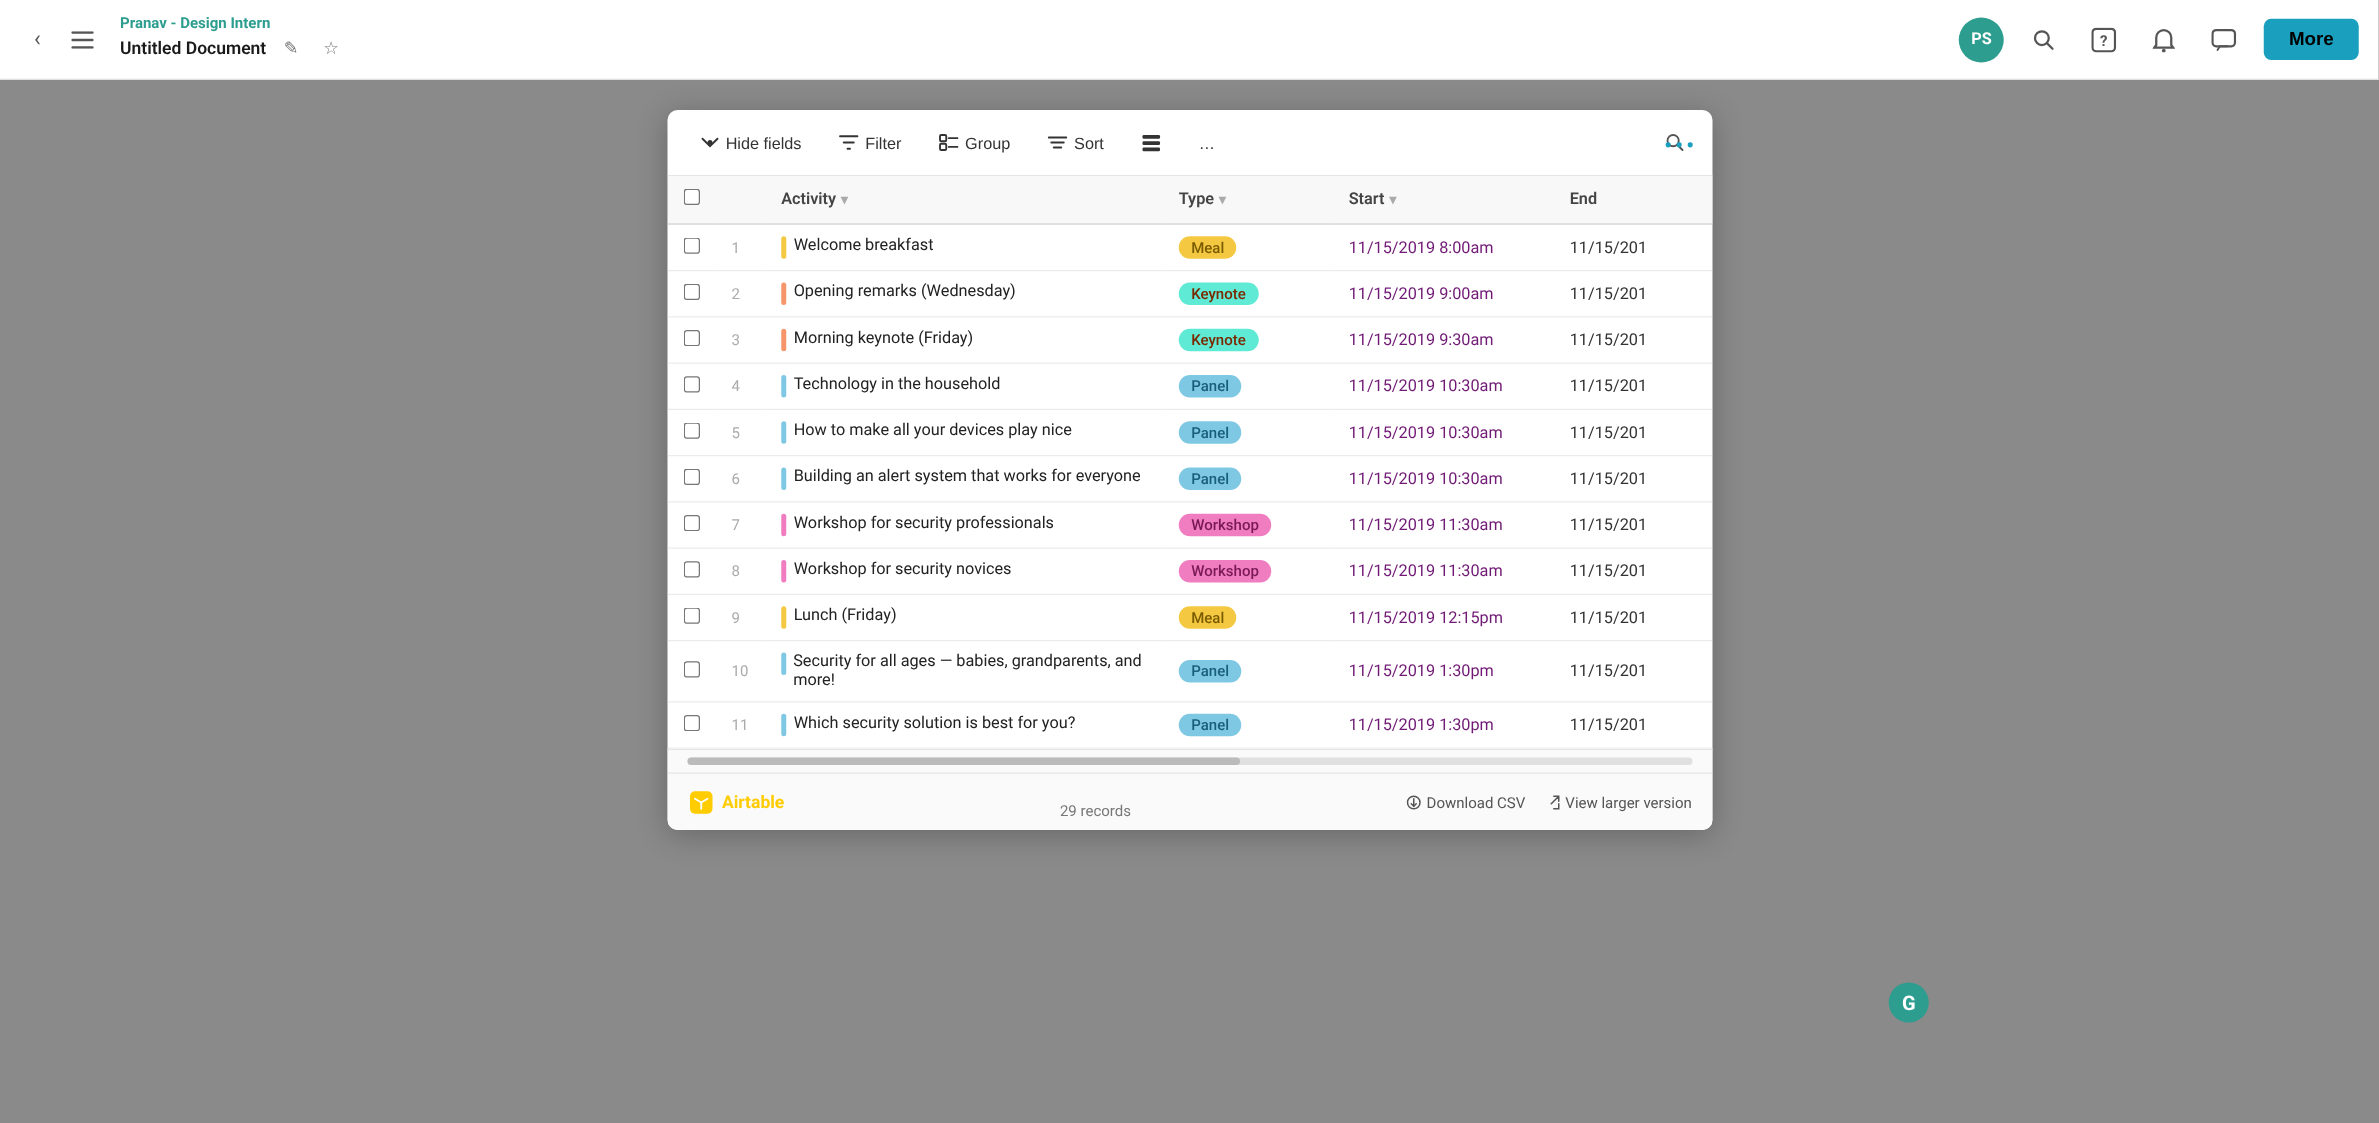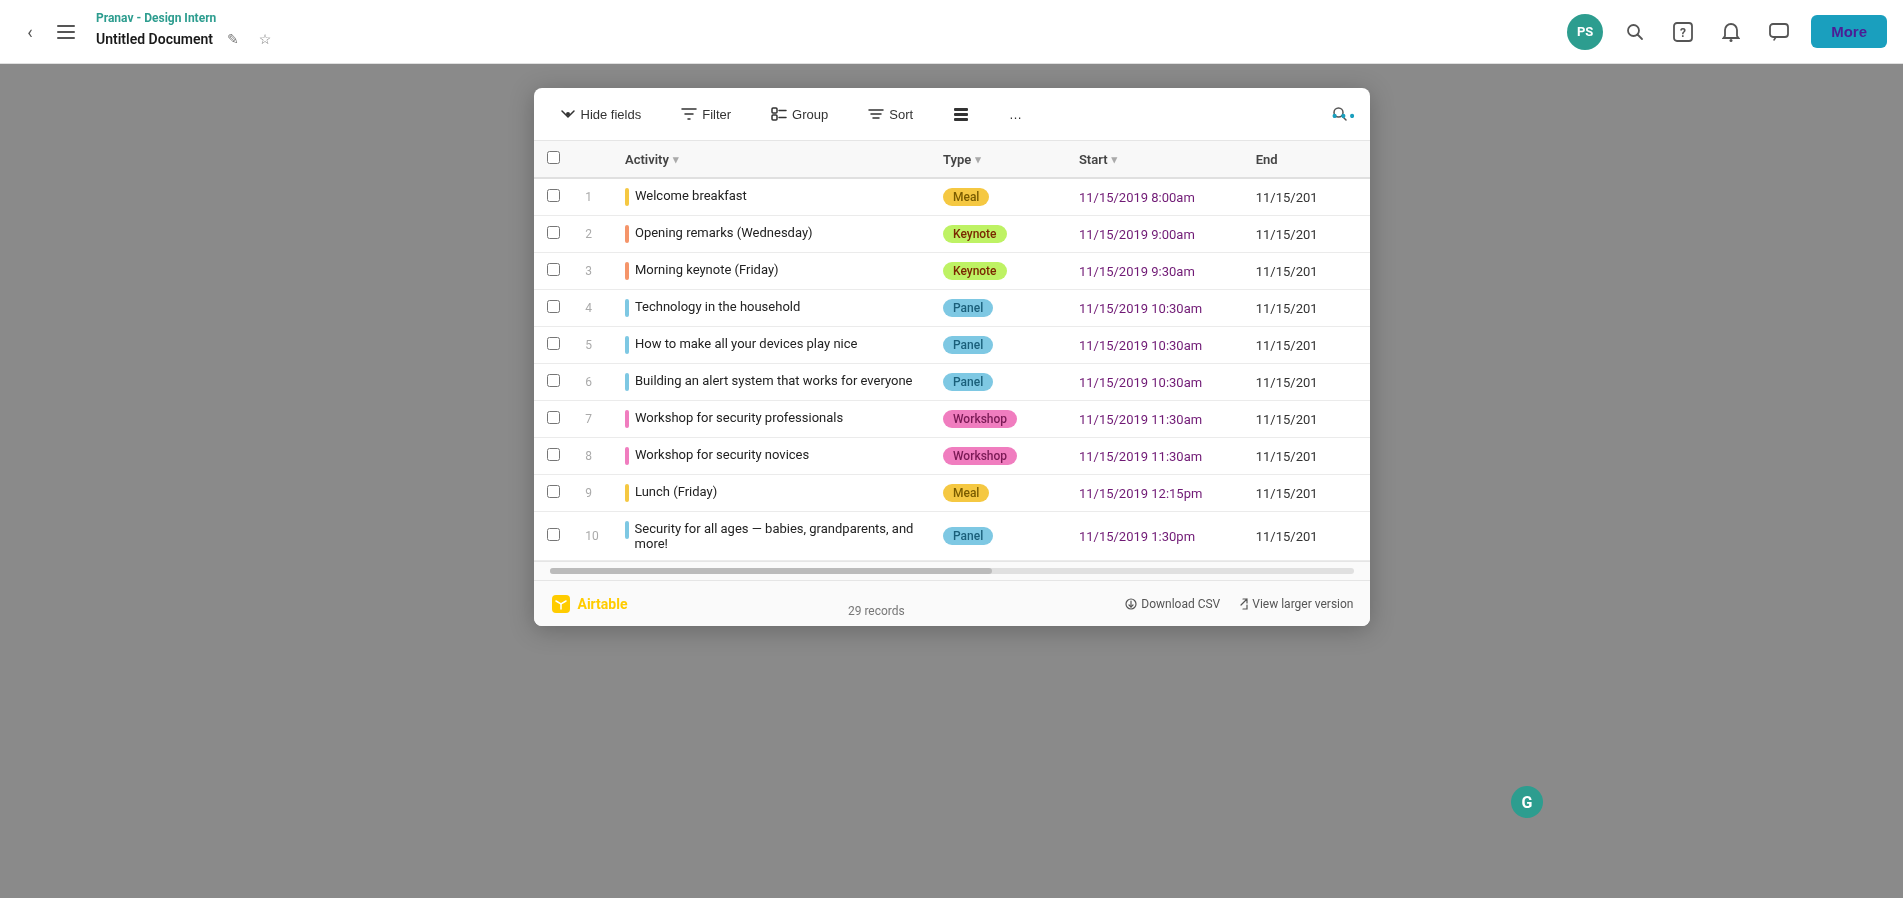--- a/index.html
+++ b/index.html
@@ -90,21 +90,21 @@
     }
     .topbar-action-icon {
       width: 32px; height: 32px;
       display: flex; align-items: center; justify-content: center;
       cursor: pointer;
       color: #555;
       font-size: 18px;
     }
     .more-btn {
       background: #1a9fbe;
-      color: #4c1d95;
+      color: #000000;
       border: none;
       border-radius: 6px;
       padding: 8px 20px;
       font-size: 15px;
       font-weight: 600;
       cursor: pointer;
     }
 
     
     .page-bg {
@@ -145,21 +145,21 @@
       cursor: pointer;
       padding: 4px 8px;
     }
 
     
     .toolbar {
       display: flex;
       align-items: center;
       padding: 12px 16px;
       border-bottom: 1px solid #e5e5e5;
-      gap: 20px;
+      gap: 10px;
     }
     .toolbar-btn {
       display: flex;
       align-items: center;
       gap: 5px;
       padding: 5px 10px;
       border: none;
       background: transparent;
       cursor: pointer;
       border-radius: 4px;
@@ -240,21 +240,21 @@
       align-items: flex-start;
     }
     .type-badge {
       display: inline-block;
       padding: 2px 10px;
       border-radius: 20px;
       font-size: 12px;
       font-weight: 500;
     }
     .badge-meal { background: #f5c842; color: #7a5c00; }
-    .badge-keynote { background: #bef264; color: #7a2800; }
+    .badge-keynote { background: #5eead4; color: #7a2800; }
     .badge-panel { background: #7ec8e3; color: #1a5f7a; }
     .badge-workshop { background: #f07dbf; color: #7a1a55; }
     .badge-breakout { background: #c4a0e8; color: #5a2080; }
     .datetime {
       white-space: nowrap;
       color: #701a75;
       font-size: 13px;
     }
     .end-val {
       white-space: nowrap;
@@ -649,20 +649,37 @@
         <span class="row-color-bar" style="background:#7ec8e3"></span>
         <span>Security for all ages — babies, grandparents, and more!</span>
       </div>
     </td>
     <td>
       <span class="type-badge badge-panel">Panel</span>
     </td>
     <td class="datetime">11/15/2019  1:30pm</td>
     <td class="end-val">11/15/201</td>
   </tr>
+          <tr>
+    <td class="checkbox-cell">
+      <input type="checkbox" style="">
+    </td>
+    <td class="row-num">11</td>
+    <td>
+      <div class="activity-cell">
+        <span class="row-color-bar" style="background:#7ec8e3"></span>
+        <span>Which security solution is best for you?</span>
+      </div>
+    </td>
+    <td>
+      <span class="type-badge badge-panel">Panel</span>
+    </td>
+    <td class="datetime">11/15/2019  1:30pm</td>
+    <td class="end-val">11/15/201</td>
+  </tr>
         </tbody>
     </table>
   </div>
 
   <div class="scroll-bar-area">
     <div class="scroll-bar-track">
       <div class="scroll-bar-thumb"></div>
     </div>
   </div>
 

